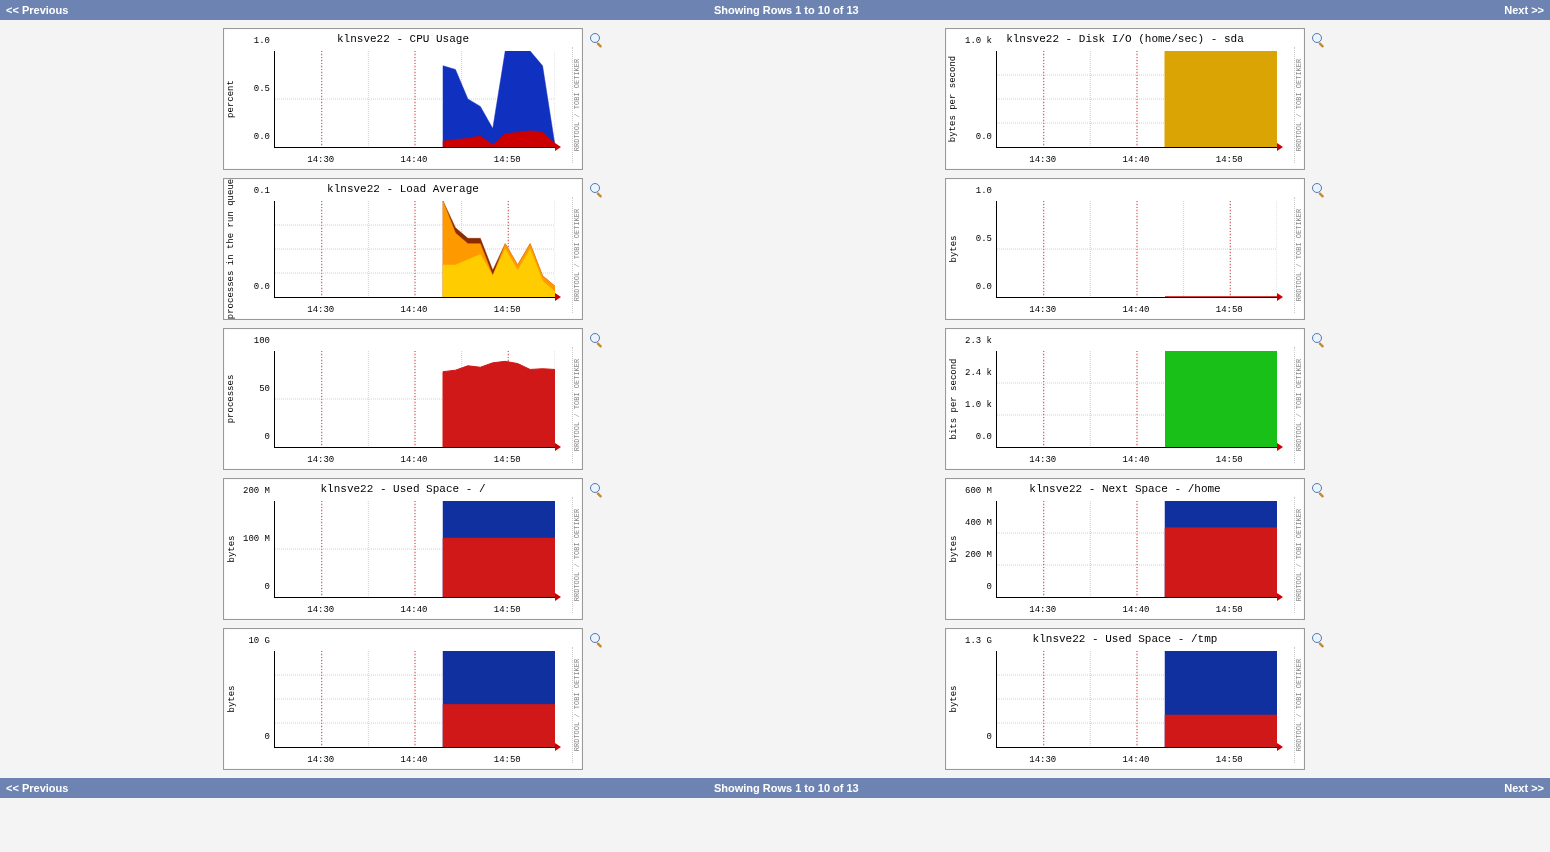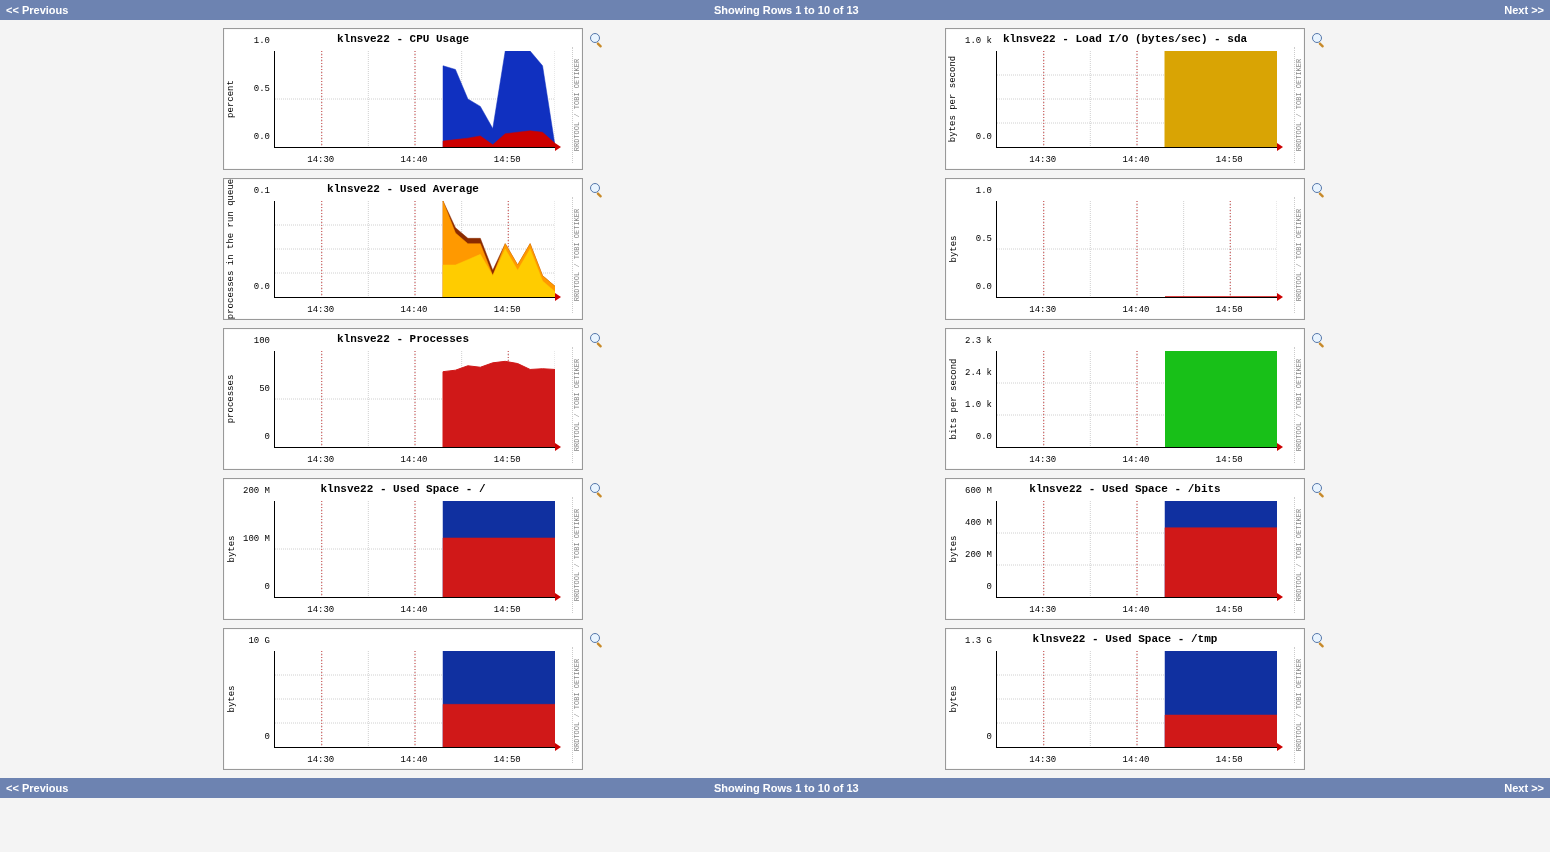--- a/index.html
+++ b/index.html
@@ -3,21 +3,21 @@
 <meta charset="utf-8">
 <style>
 html,body{margin:0;padding:0;background:#f4f4f4;font-family:Verdana,Arial,sans-serif;font-size:11px;color:#000}
 body{min-width:1460px}
 .navbar{background:#6d83b1;color:#fff;height:20px;line-height:20px;display:flex;justify-content:space-between;padding:0 6px;font-weight:bold}
 .navbar .prev,.navbar .next{cursor:pointer}
 .content{display:flex;justify-content:center;gap:340px;margin-top:8px}
 .col{display:flex;flex-direction:column;gap:8px}
 .row{display:flex;align-items:flex-start;gap:6px}
 .panel{border:1px solid #999;background:#fff;width:358px;height:140px;position:relative;box-shadow:0 0 1px #bbb inset}
-.title{text-align:center;font-weight:bold;font-family:"Courier New",monospace;font-size:11px;padding-top:4px;height:14px}
+.title{text-align:center;font-weight:normal;font-family:"Courier New",monospace;font-size:11px;padding-top:4px;height:14px}
 .plot{position:absolute;left:50px;top:22px;width:280px;height:96px;border-left:1px solid #000;border-bottom:1px solid #000}
 .grid line{stroke:#d0d0d0;stroke-width:1;stroke-dasharray:1 1}
 .ylabel{position:absolute;left:2px;top:0;bottom:0;width:10px;display:flex;align-items:center;justify-content:center}
 .ylabel span{transform:rotate(-90deg);white-space:nowrap;font-family:"Courier New",monospace;font-size:9px}
 .sidetag{position:absolute;right:1px;top:18px;bottom:6px;width:8px;display:flex;align-items:center;justify-content:center;border-left:1px dotted #ccc}
 .sidetag span{transform:rotate(-90deg);white-space:nowrap;font-family:"Courier New",monospace;font-size:7px;color:#888}
 .yticks{position:absolute;left:12px;top:22px;width:36px;height:96px;font-family:"Courier New",monospace;font-size:9px}
 .ytick{position:absolute;right:2px;transform:translateY(-50%);white-space:nowrap}
 .xticks{position:absolute;left:50px;right:28px;bottom:2px;height:12px;font-family:"Courier New",monospace;font-size:9px}
 .xtick{position:absolute;transform:translateX(-50%)}
@@ -75,21 +75,21 @@
             <span>RRDTOOL / TOBI OETIKER</span>
           </div>
     </div>
     <div class="mag"><svg viewBox="0 0 16 16">
             <circle cx="6" cy="6" r="4.5" fill="#e8f4ff" stroke="#5577aa" stroke-width="1"></circle>
             <rect x="9" y="10" width="6" height="2.4" rx="1" transform="rotate(45 9 10)" fill="#c78a2a"></rect>
           </svg></div>
   </div>
   <div class="row">
     <div class="panel">
-      <div class="title">klnsve22 - Used Average</div>
+      <div class="title">klnsve22 - Load Average</div>
       <div class="ylabel">
             <span>processes in the run queue</span>
           </div>
       <div class="yticks">
             <div class="ytick" style="bottom:0%">0.0</div>
             <div class="ytick" style="bottom:100%">0.1</div>
           </div>
       <div class="plot">
         <svg width="280" height="96" style="position:absolute;left:0;top:0">
           <g class="grid">
@@ -121,21 +121,20 @@
             <span>RRDTOOL / TOBI OETIKER</span>
           </div>
     </div>
     <div class="mag"><svg viewBox="0 0 16 16">
             <circle cx="6" cy="6" r="4.5" fill="#e8f4ff" stroke="#5577aa" stroke-width="1"></circle>
             <rect x="9" y="10" width="6" height="2.4" rx="1" transform="rotate(45 9 10)" fill="#c78a2a"></rect>
           </svg></div>
   </div>
   <div class="row">
     <div class="panel">
-      <div class="title">klnsve22 - Processes</div>
       <div class="ylabel">
             <span>processes</span>
           </div>
       <div class="yticks">
             <div class="ytick" style="bottom:0%">0</div>
             <div class="ytick" style="bottom:50%">50</div>
             <div class="ytick" style="bottom:100%">100</div>
           </div>
       <div class="plot">
         <svg width="280" height="96" style="position:absolute;left:0;top:0">
@@ -254,21 +253,21 @@
     </div>
     <div class="mag"><svg viewBox="0 0 16 16">
             <circle cx="6" cy="6" r="4.5" fill="#e8f4ff" stroke="#5577aa" stroke-width="1"></circle>
             <rect x="9" y="10" width="6" height="2.4" rx="1" transform="rotate(45 9 10)" fill="#c78a2a"></rect>
           </svg></div>
   </div>
     </div>
   <div class="col" id="col-right">
   <div class="row">
     <div class="panel">
-      <div class="title">klnsve22 - Load I/O (bytes/sec) - sda</div>
+      <div class="title">klnsve22 - Disk I/O (home/sec) - sda</div>
       <div class="ylabel">
             <span>bytes per second</span>
           </div>
       <div class="yticks">
             <div class="ytick" style="bottom:0%">0.0</div>
             <div class="ytick" style="bottom:100%">1.0 k</div>
           </div>
       <div class="plot">
         <svg width="280" height="96" style="position:absolute;left:0;top:0">
           <g class="grid">
@@ -385,21 +384,21 @@
             <span>RRDTOOL / TOBI OETIKER</span>
           </div>
     </div>
     <div class="mag"><svg viewBox="0 0 16 16">
             <circle cx="6" cy="6" r="4.5" fill="#e8f4ff" stroke="#5577aa" stroke-width="1"></circle>
             <rect x="9" y="10" width="6" height="2.4" rx="1" transform="rotate(45 9 10)" fill="#c78a2a"></rect>
           </svg></div>
   </div>
   <div class="row">
     <div class="panel">
-      <div class="title">klnsve22 - Used Space - /bits</div>
+      <div class="title">klnsve22 - Next Space - /home</div>
       <div class="ylabel">
             <span>bytes</span>
           </div>
       <div class="yticks">
             <div class="ytick" style="bottom:0%">0</div>
             <div class="ytick" style="bottom:33.33333333333333%">200 M</div>
             <div class="ytick" style="bottom:66.66666666666666%">400 M</div>
             <div class="ytick" style="bottom:100%">600 M</div>
           </div>
       <div class="plot">

